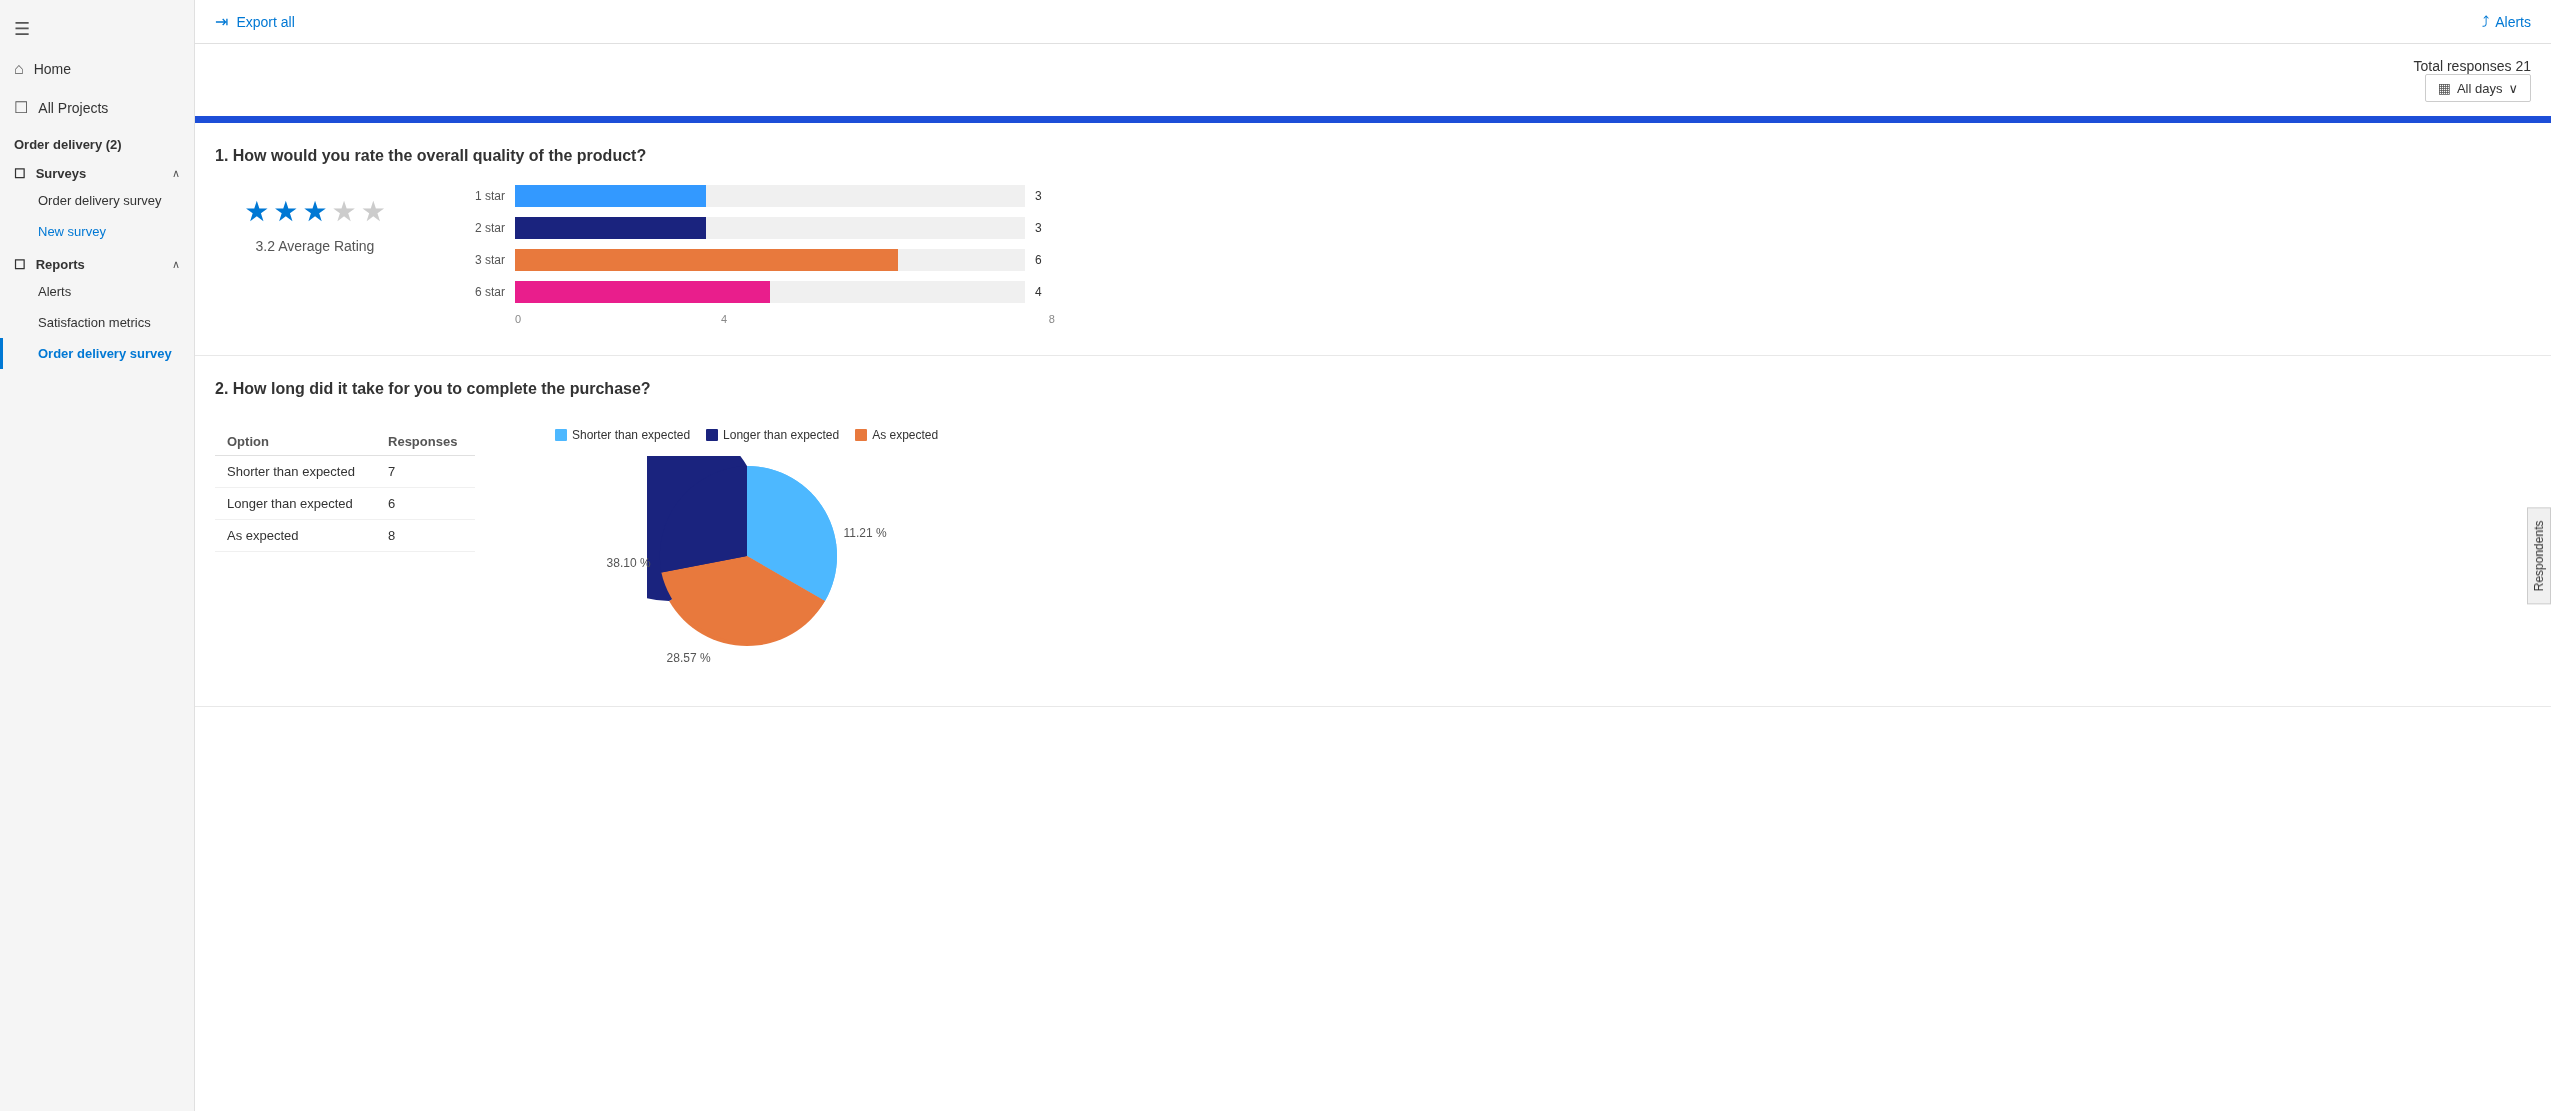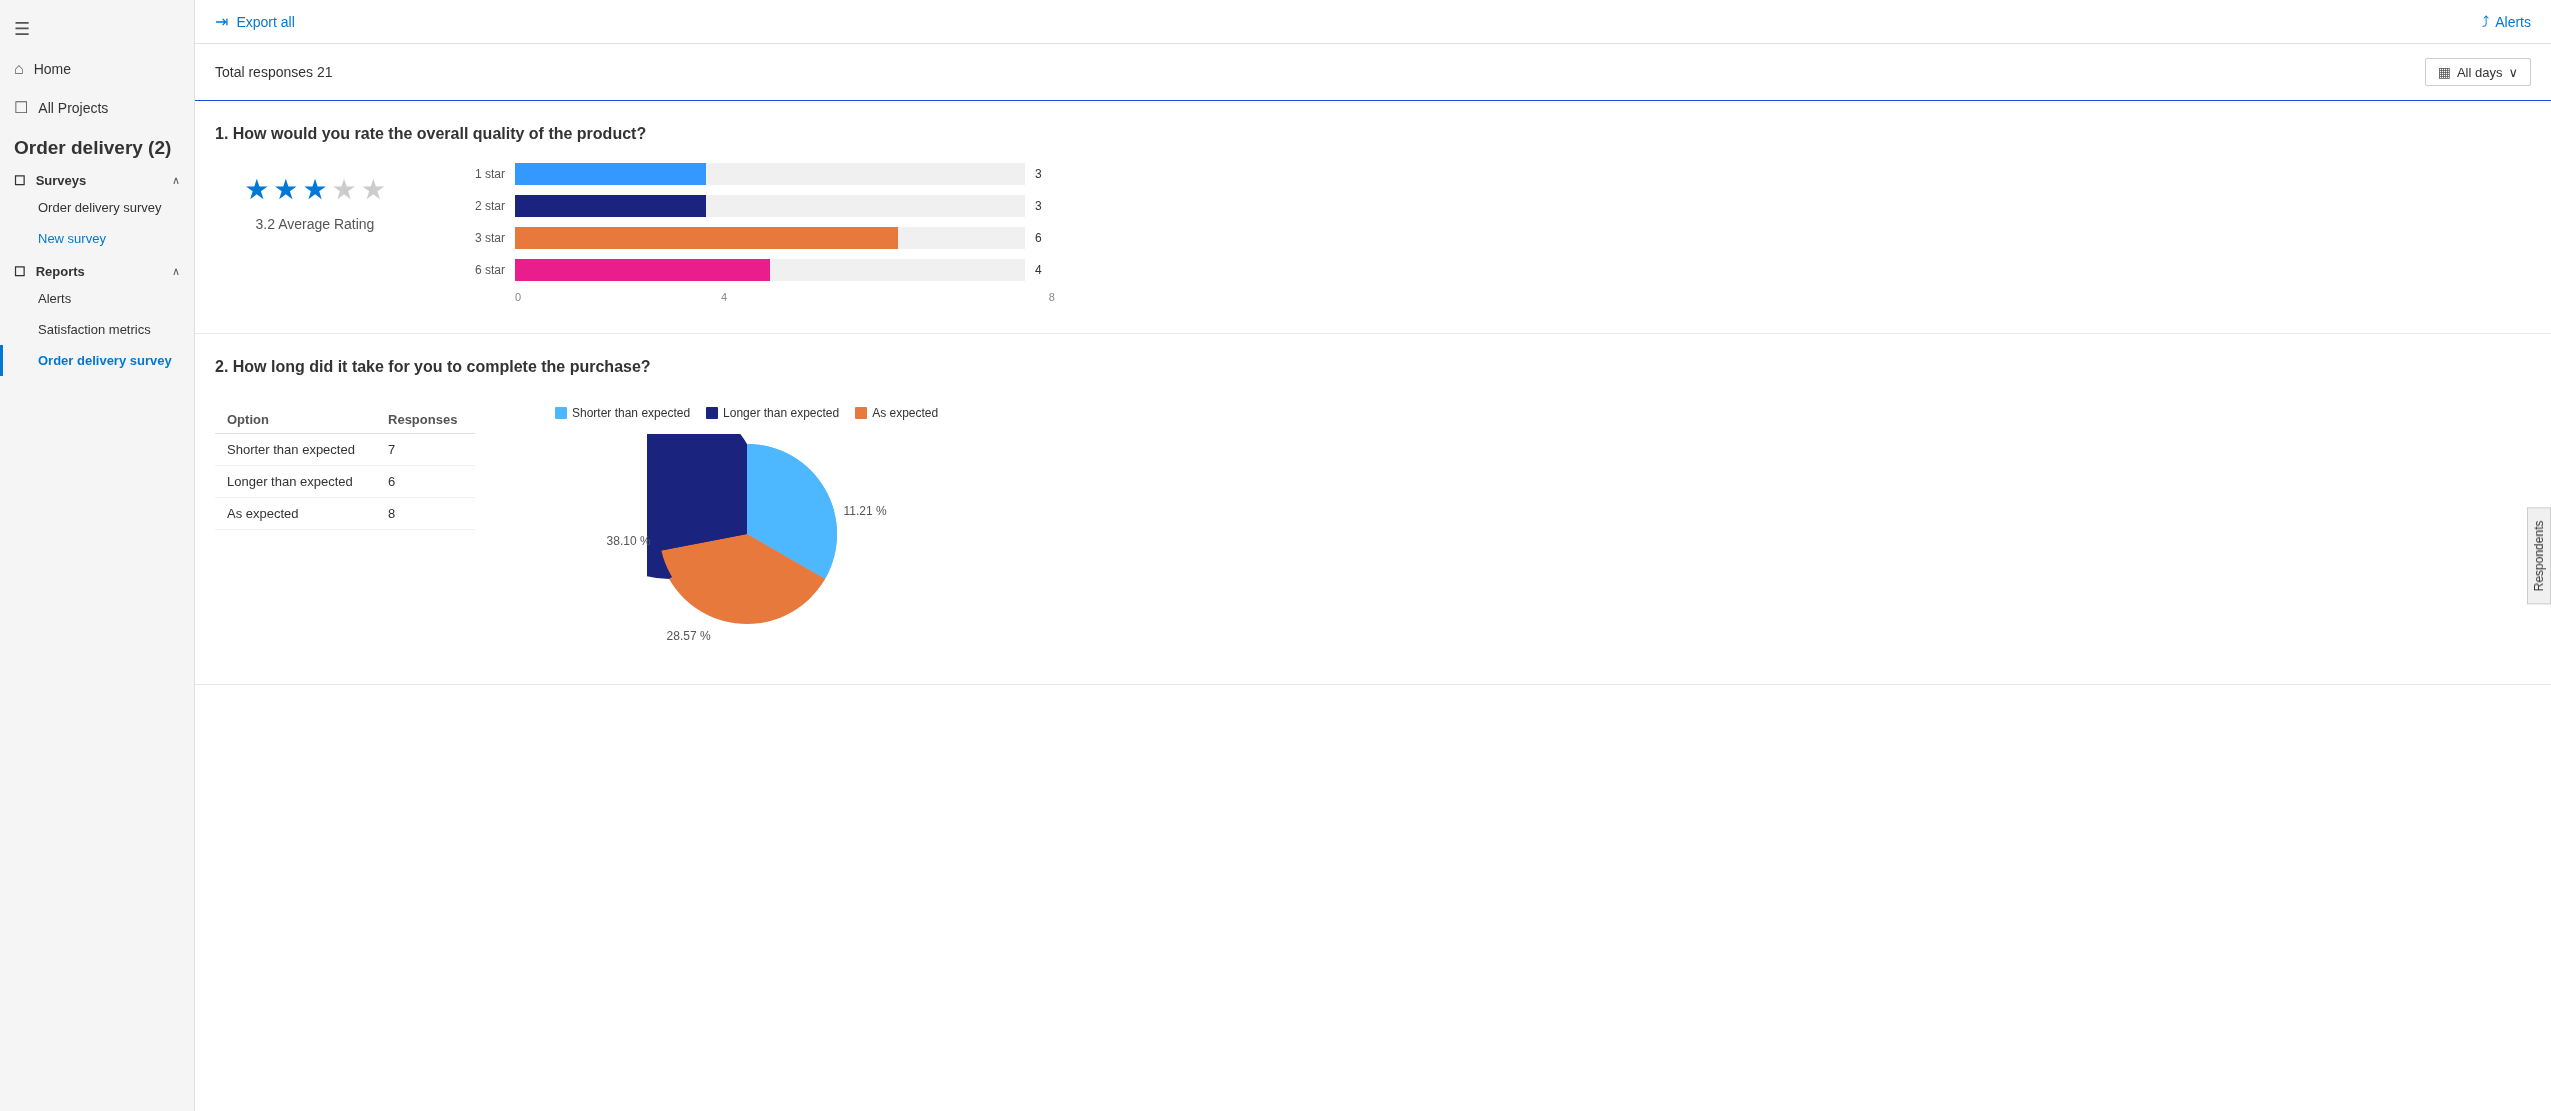--- a/index.html
+++ b/index.html
@@ -27,21 +27,21 @@
       padding: 10px 14px;
       cursor: pointer;
       color: #333;
       font-size: 14px;
       gap: 10px;
     }
     .sidebar-item .icon { font-size: 16px; color: #555; }
     .sidebar-section-label {
       padding: 10px 14px 4px 14px;
       font-weight: 700;
-      font-size: 19px;
+      font-size: 13px;
       color: #333;
     }
     .sidebar-sub-item {
       padding: 8px 14px 8px 38px;
       cursor: pointer;
       font-size: 13px;
       color: #333;
     }
     .sidebar-sub-item.active { color: #0078d4; font-weight: 600; border-left: 3px solid #0078d4; padding-left: 35px; }
     .sidebar-sub-item.new-survey { color: #0078d4; font-size: 13px; }
@@ -77,24 +77,25 @@
     .content-area {
       flex: 1;
       overflow-y: auto;
       background: #fff;
       padding: 0;
       position: relative;
     }
 
     .responses-bar {
       display: flex;
-      align-items: center;
+      align-items: flex-end;
       justify-content: space-between;
       padding: 14px 20px;
-      border-bottom: 1px solid #1d4ed8;
+      border-bottom: 7px solid #1d4ed8;
+      flex-direction: column;
     }
     .days-filter {
       display: flex;
       align-items: center;
       gap: 6px;
       border: 1px solid #ccc;
       padding: 5px 12px;
       border-radius: 2px;
       cursor: pointer;
       font-size: 13px;

